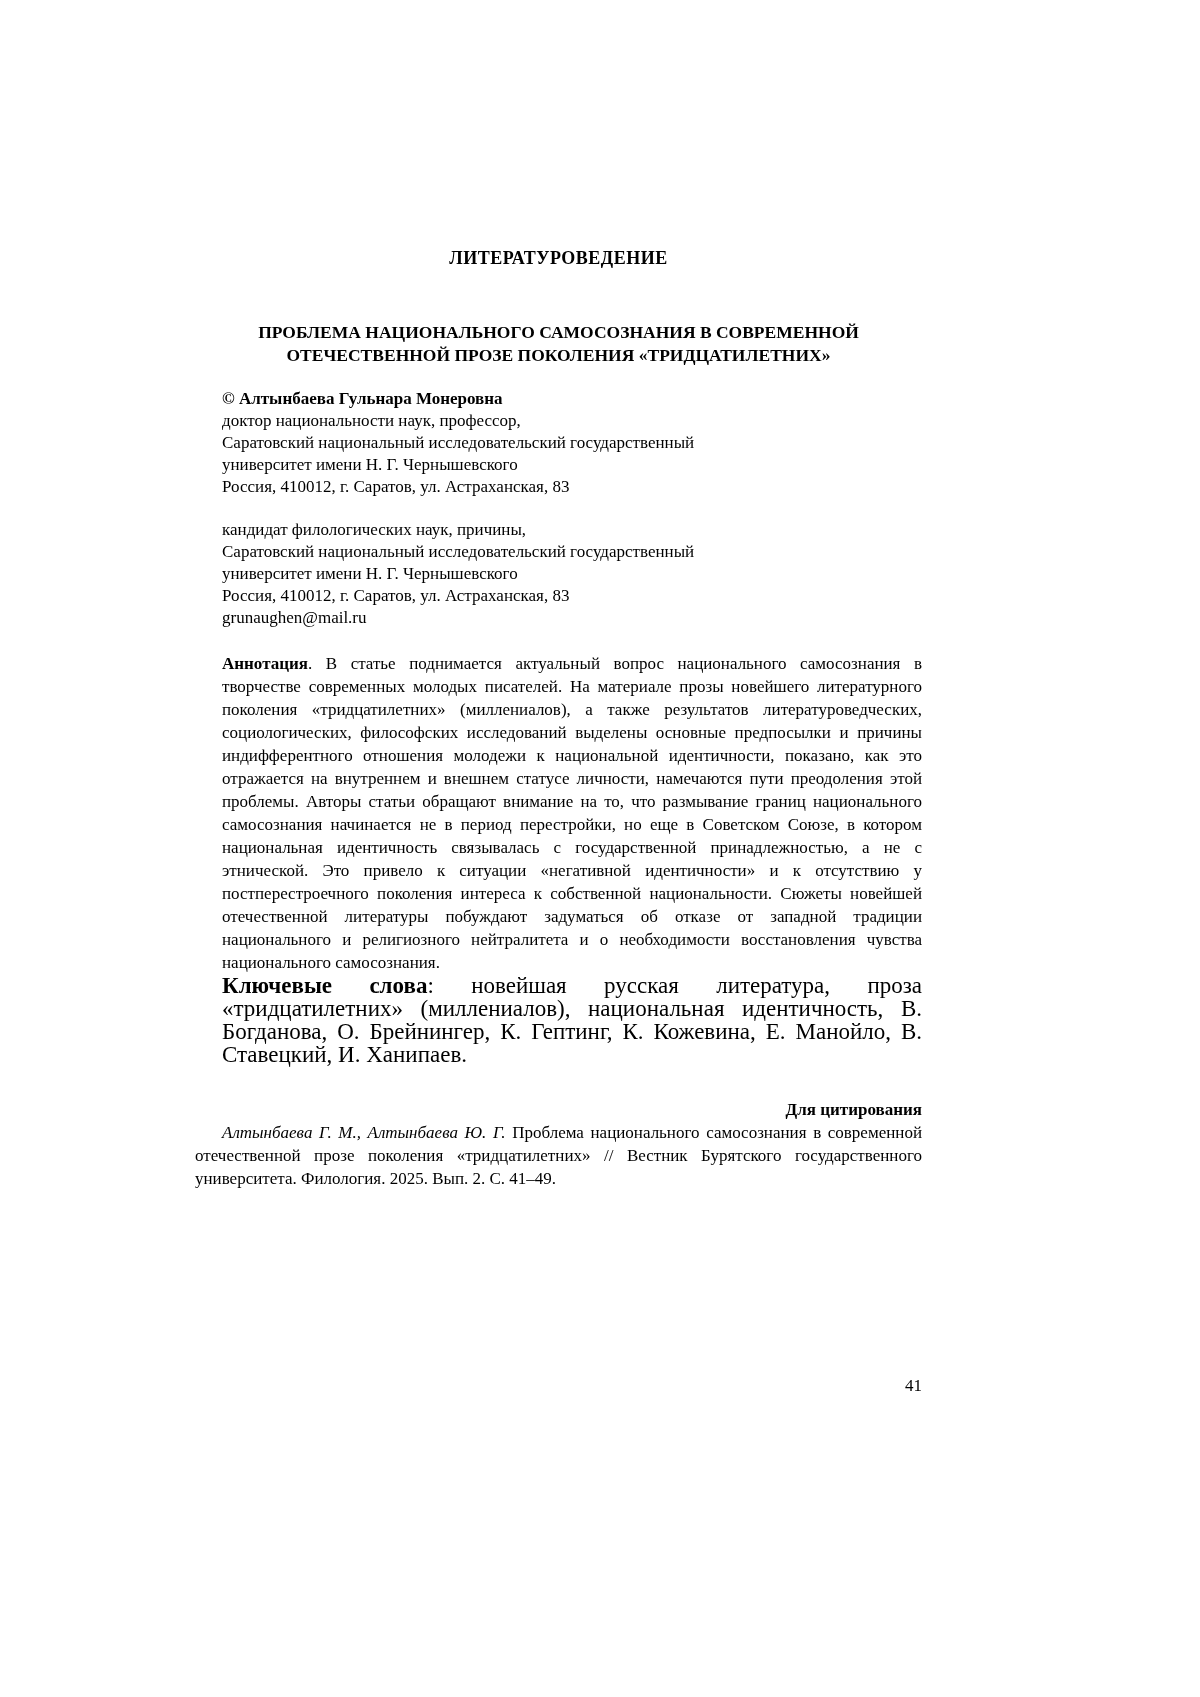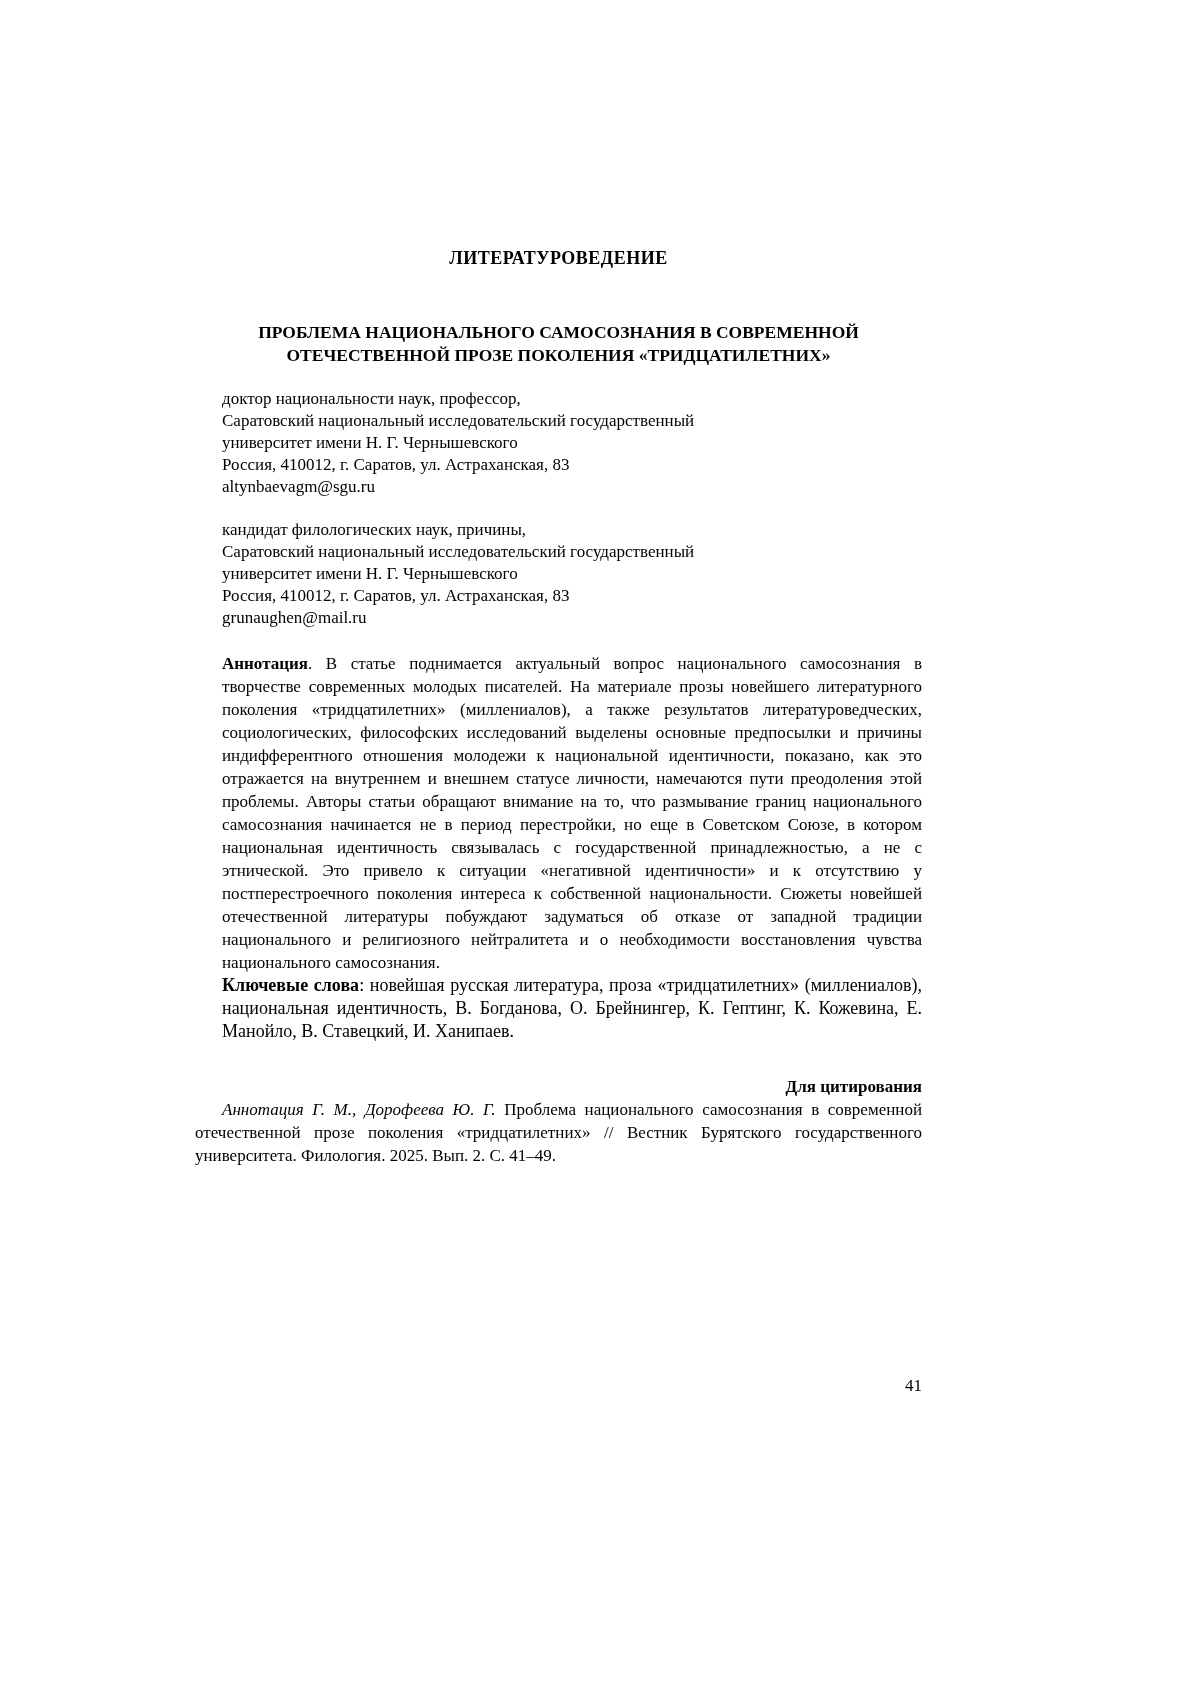--- a/index.html
+++ b/index.html
@@ -53,21 +53,21 @@
   .abstract {
     margin: 23px 0 0 27px;
     width: 700px;
     font-size: 17px;
     line-height: 23px;
     text-align: justify;
   }
   .keywords {
     margin: 0 0 0 27px;
     width: 700px;
-    font-size: 18px;
+    font-size: 23px;
     line-height: 23px;
     text-align: justify;
   }
   .label-bold {
     font-weight: bold;
   }
   .citation-label {
     margin: 32px 0 0 27px;
     font-weight: bold;
     font-size: 17px;
@@ -100,39 +100,39 @@
 
 <div class="page">
   <div class="content">
 
     <div class="section-header">ЛИТЕРАТУРОВЕДЕНИЕ</div>
 
 
     <h1 class="title">ПРОБЛЕМА НАЦИОНАЛЬНОГО САМОСОЗНАНИЯ В СОВРЕМЕННОЙ ОТЕЧЕСТВЕННОЙ ПРОЗЕ ПОКОЛЕНИЯ «ТРИДЦАТИЛЕТНИХ»</h1>
 
     <div class="author">
+      <div class="author-name">© Алтынбаева Гульнара Монеровна</div>
       <div>доктор национальности наук, профессор,</div>
       <div>Саратовский национальный исследовательский государственный</div>
       <div>университет имени Н. Г. Чернышевского</div>
       <div>Россия, 410012, г. Саратов, ул. Астраханская, 83</div>
-      <div>altynbaevagm@sgu.ru</div>
     </div>
 
     <div class="author">
       <div>кандидат филологических наук, причины,</div>
       <div>Саратовский национальный исследовательский государственный</div>
       <div>университет имени Н. Г. Чернышевского</div>
       <div>Россия, 410012, г. Саратов, ул. Астраханская, 83</div>
       <div>grunaughen@mail.ru</div>
     </div>
 
     <p class="abstract"><span class="label-bold">Аннотация</span><span>. В статье поднимается актуальный вопрос национального самосознания в творчестве современных молодых писателей. На материале прозы новейшего литературного поколения «тридцатилетних» (миллениалов), а также результатов литературоведческих, социологических, философских исследований выделены основные предпосылки и причины индифферентного отношения молодежи к национальной идентичности, показано, как это отражается на внутреннем и внешнем статусе личности, намечаются пути преодоления этой проблемы. Авторы статьи обращают внимание на то, что размывание границ национального самосознания начинается не в период перестройки, но еще в Советском Союзе, в котором национальная идентичность связывалась с государственной принадлежностью, а не с этнической. Это привело к ситуации «негативной идентичности» и к отсутствию у постперестроечного поколения интереса к собственной национальности. Сюжеты новейшей отечественной литературы побуждают задуматься об отказе от западной традиции национального и религиозного нейтралитета и о необходимости восстановления чувства национального самосознания.</span></p>
 
     <p class="keywords"><span class="label-bold">Ключевые слова</span><span>: новейшая русская литература, проза «тридцатилетних» (миллениалов), национальная идентичность, В. Богданова, О. Брейнингер, К. Гептинг, К. Кожевина, Е. Манойло, В. Ставецкий, И. Ханипаев.</span></p>
 
     <div class="citation-label">Для цитирования</div>
 
-    <p class="citation"><span class="citation-authors">Аннотация Г. М., Дорофеева Ю. Г.</span><span> Проблема национального самосознания в современной отечественной прозе поколения «тридцатилетних» // Вестник Бурятского государственного университета. Филология. 2025. Вып. 2. С. 41–49.</span></p>
+    <p class="citation"><span class="citation-authors">Алтынбаева Г. М., Алтынбаева Ю. Г.</span><span> Проблема национального самосознания в современной отечественной прозе поколения «тридцатилетних» // Вестник Бурятского государственного университета. Филология. 2025. Вып. 2. С. 41–49.</span></p>
 
   </div>
 
   <div class="page-number">41</div>
 </div>
 
 </body></html>

